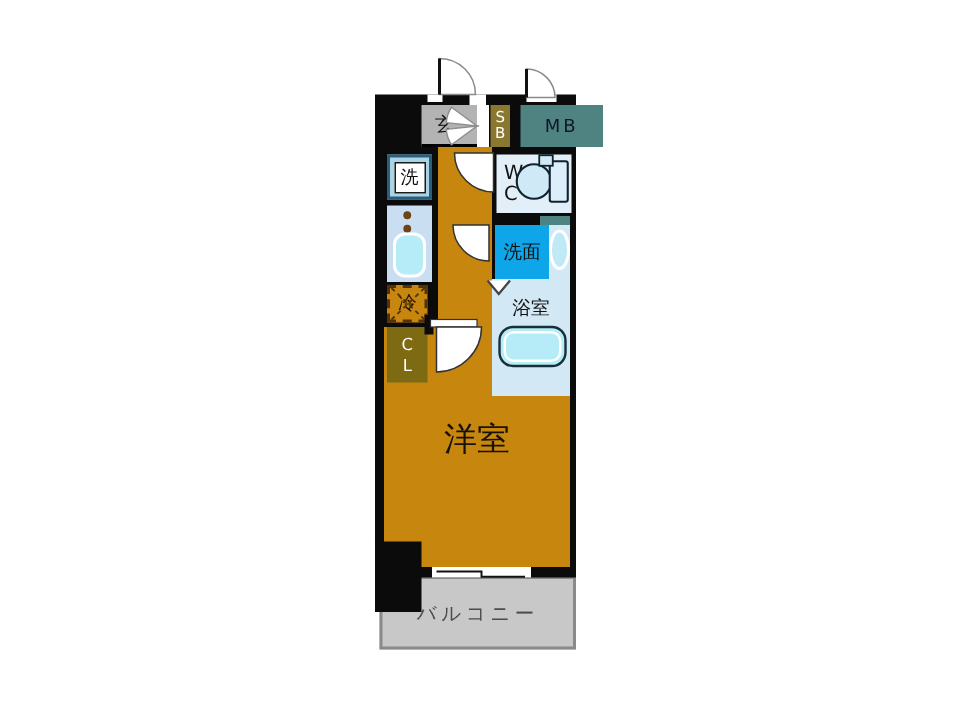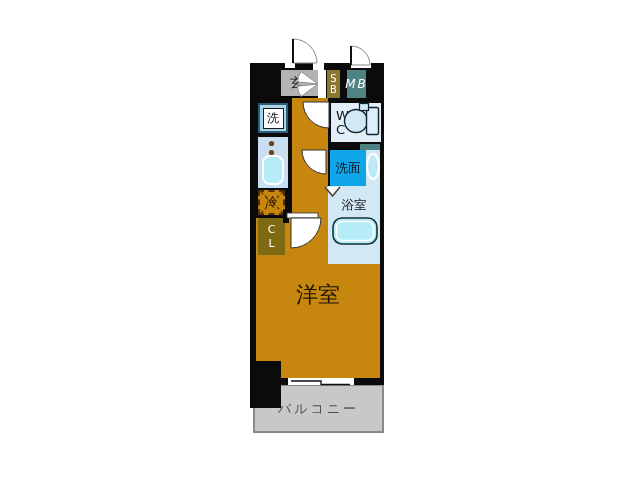--- a/index.html
+++ b/index.html
@@ -15,30 +15,30 @@
   .unit-walls{left:250px;top:63px;width:134px;height:322px;background:var(--wall-black,#0b0b0b);}
   .pillar{left:250px;top:361px;width:31px;height:47px;background:var(--wall-black,#0b0b0b);}
   .balcony{left:253px;top:384px;width:131px;height:49px;background:var(--balcony-gray,#c8c8c8);
            border:2px solid var(--balcony-border-gray,#8a8a8a);}
   .balcony-label{width:100%;height:100%;color:#4c4c4c;font-size:13px;letter-spacing:3px;}
 
   
   .hallway{left:292px;top:98px;width:36px;height:124px;background:var(--floor-orange,#c7860e);}
   .main-room{left:256px;top:218px;width:124px;height:160px;background:var(--floor-orange,#c7860e);}
   .room-label{left:256px;top:280px;width:124px;text-align:center;color:#161205;
-              font-size:22px;line-height:1.32;}
+              font-size:22px;line-height:1.32;font-family:Liberation Mono, monospace;}
 
   
   .genkan{left:281px;top:70px;width:37px;height:28px;background:var(--entrance-gray,#b3b3b3);
           border-bottom:2px solid #000;color:#111;font-size:13px;display:flex;align-items:center;padding-left:9px;}
   .entry-strip{left:318px;top:70px;width:8px;height:28px;background:#fff;}
   .shoe-box{left:327px;top:70px;width:13px;height:28px;background:var(--shoe-box-olive,#8a7830);
             color:#fff;font-size:10px;line-height:1.15;text-align:center;}
-  .meter-box{left:347px;top:70px;width:19px;height:28px;background:var(--meter-box-teal,#4e8381);
-             color:#ffffff;font-size:12px;letter-spacing:2px;font-style:italic;}
+  .meter-box{left:347px;top:70px;width:55px;height:28px;background:var(--meter-box-teal,#4e8381);
+             color:#0f172a;font-size:12px;letter-spacing:2px;}
 
   
   .wc-room{left:331px;top:103px;width:50px;height:39px;background:var(--wet-room-blue,#e2eff8);
            color:#111;font-size:13px;line-height:1.05;display:flex;align-items:center;padding-left:5px;}
   .vent{left:360px;top:144px;width:20px;height:7px;background:var(--meter-box-teal,#4e8381);}
   .washroom{left:330px;top:150px;width:36px;height:36px;background:#0ea5e9;color:#111;font-size:12.5px;}
   .wash-sink-strip{left:366px;top:150px;width:14px;height:36px;background:var(--bath-blue,#d2e9f5);}
   .bathroom{left:328px;top:186px;width:52px;height:78px;background:var(--bath-blue,#d2e9f5);
             color:#111;font-size:12.5px;display:flex;justify-content:center;padding-top:11px;}
 

